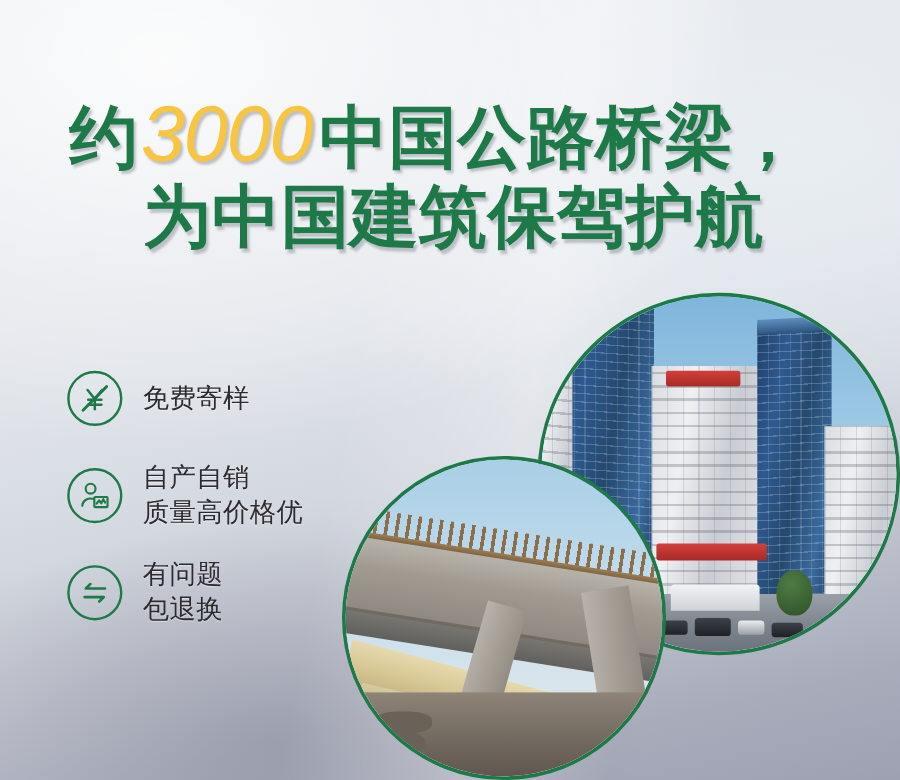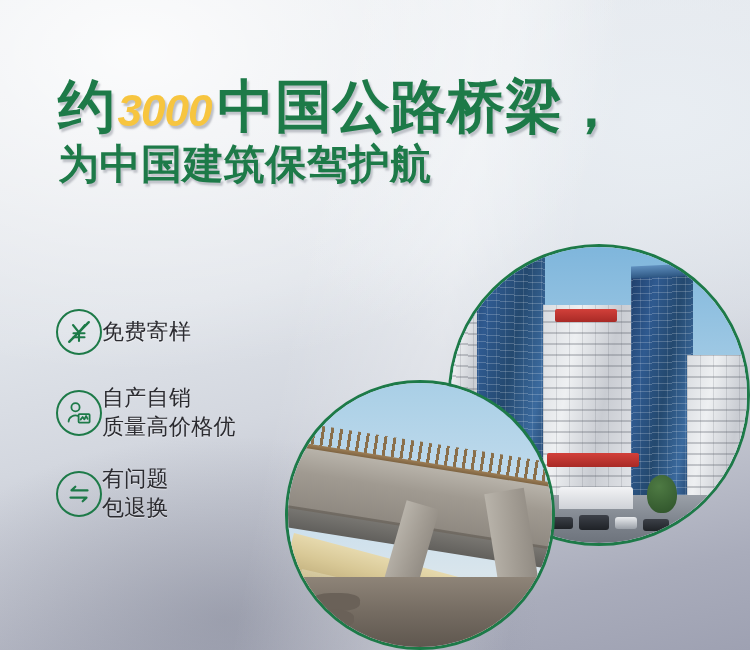--- a/index.html
+++ b/index.html
@@ -36,30 +36,30 @@
   }
 
   
   .headline {
     position:absolute; left:58px; top:78px;
     width:640px;
     line-height:1.0;
     white-space:nowrap;
   }
   .hl-line1 { font-size:57px; font-weight:bold; letter-spacing:.5px; }
-  .hl-line2 { font-size:41px; font-weight:bold; margin-top:9px; letter-spacing:.5px; }
+  .hl-line2 { font-size:57px; font-weight:bold; margin-top:9px; letter-spacing:.5px;text-align:center; }
   .hl-green {
     color:#1d7a48;
     text-shadow:2px 3px 2px rgba(120,125,135,.42);
   }
   .hl-num {
     color:#f7c53f;
     font-style:italic;
-    font-size:44px;
-    font-weight:bold;
+    font-size:66px;
+    font-weight:normal;
     letter-spacing:-1px;
     padding:0 6px 0 2px;
     text-shadow:2px 3px 2px rgba(120,125,135,.45);
     text-align:center;
   }
 
   
   .subtitle {
     position:absolute; left:58px; top:208px;
     width:660px;
@@ -72,20 +72,21 @@
   .subtitle div { white-space:nowrap; }
 
   
   .features {
     position:absolute; left:56px; top:296px;
     width:260px;
     z-index:6;
   }
   .feature {
     display:flex; align-items:center;
+    gap:17px;
     height:72px;
     margin-bottom:9px;
   }
   .feature-icon {
     flex:0 0 auto;
     width:46px; height:46px;
     border:2.6px solid #1d7a48;
     border-radius:50%;
     display:flex; align-items:center; justify-content:center;
     background:transparent;

